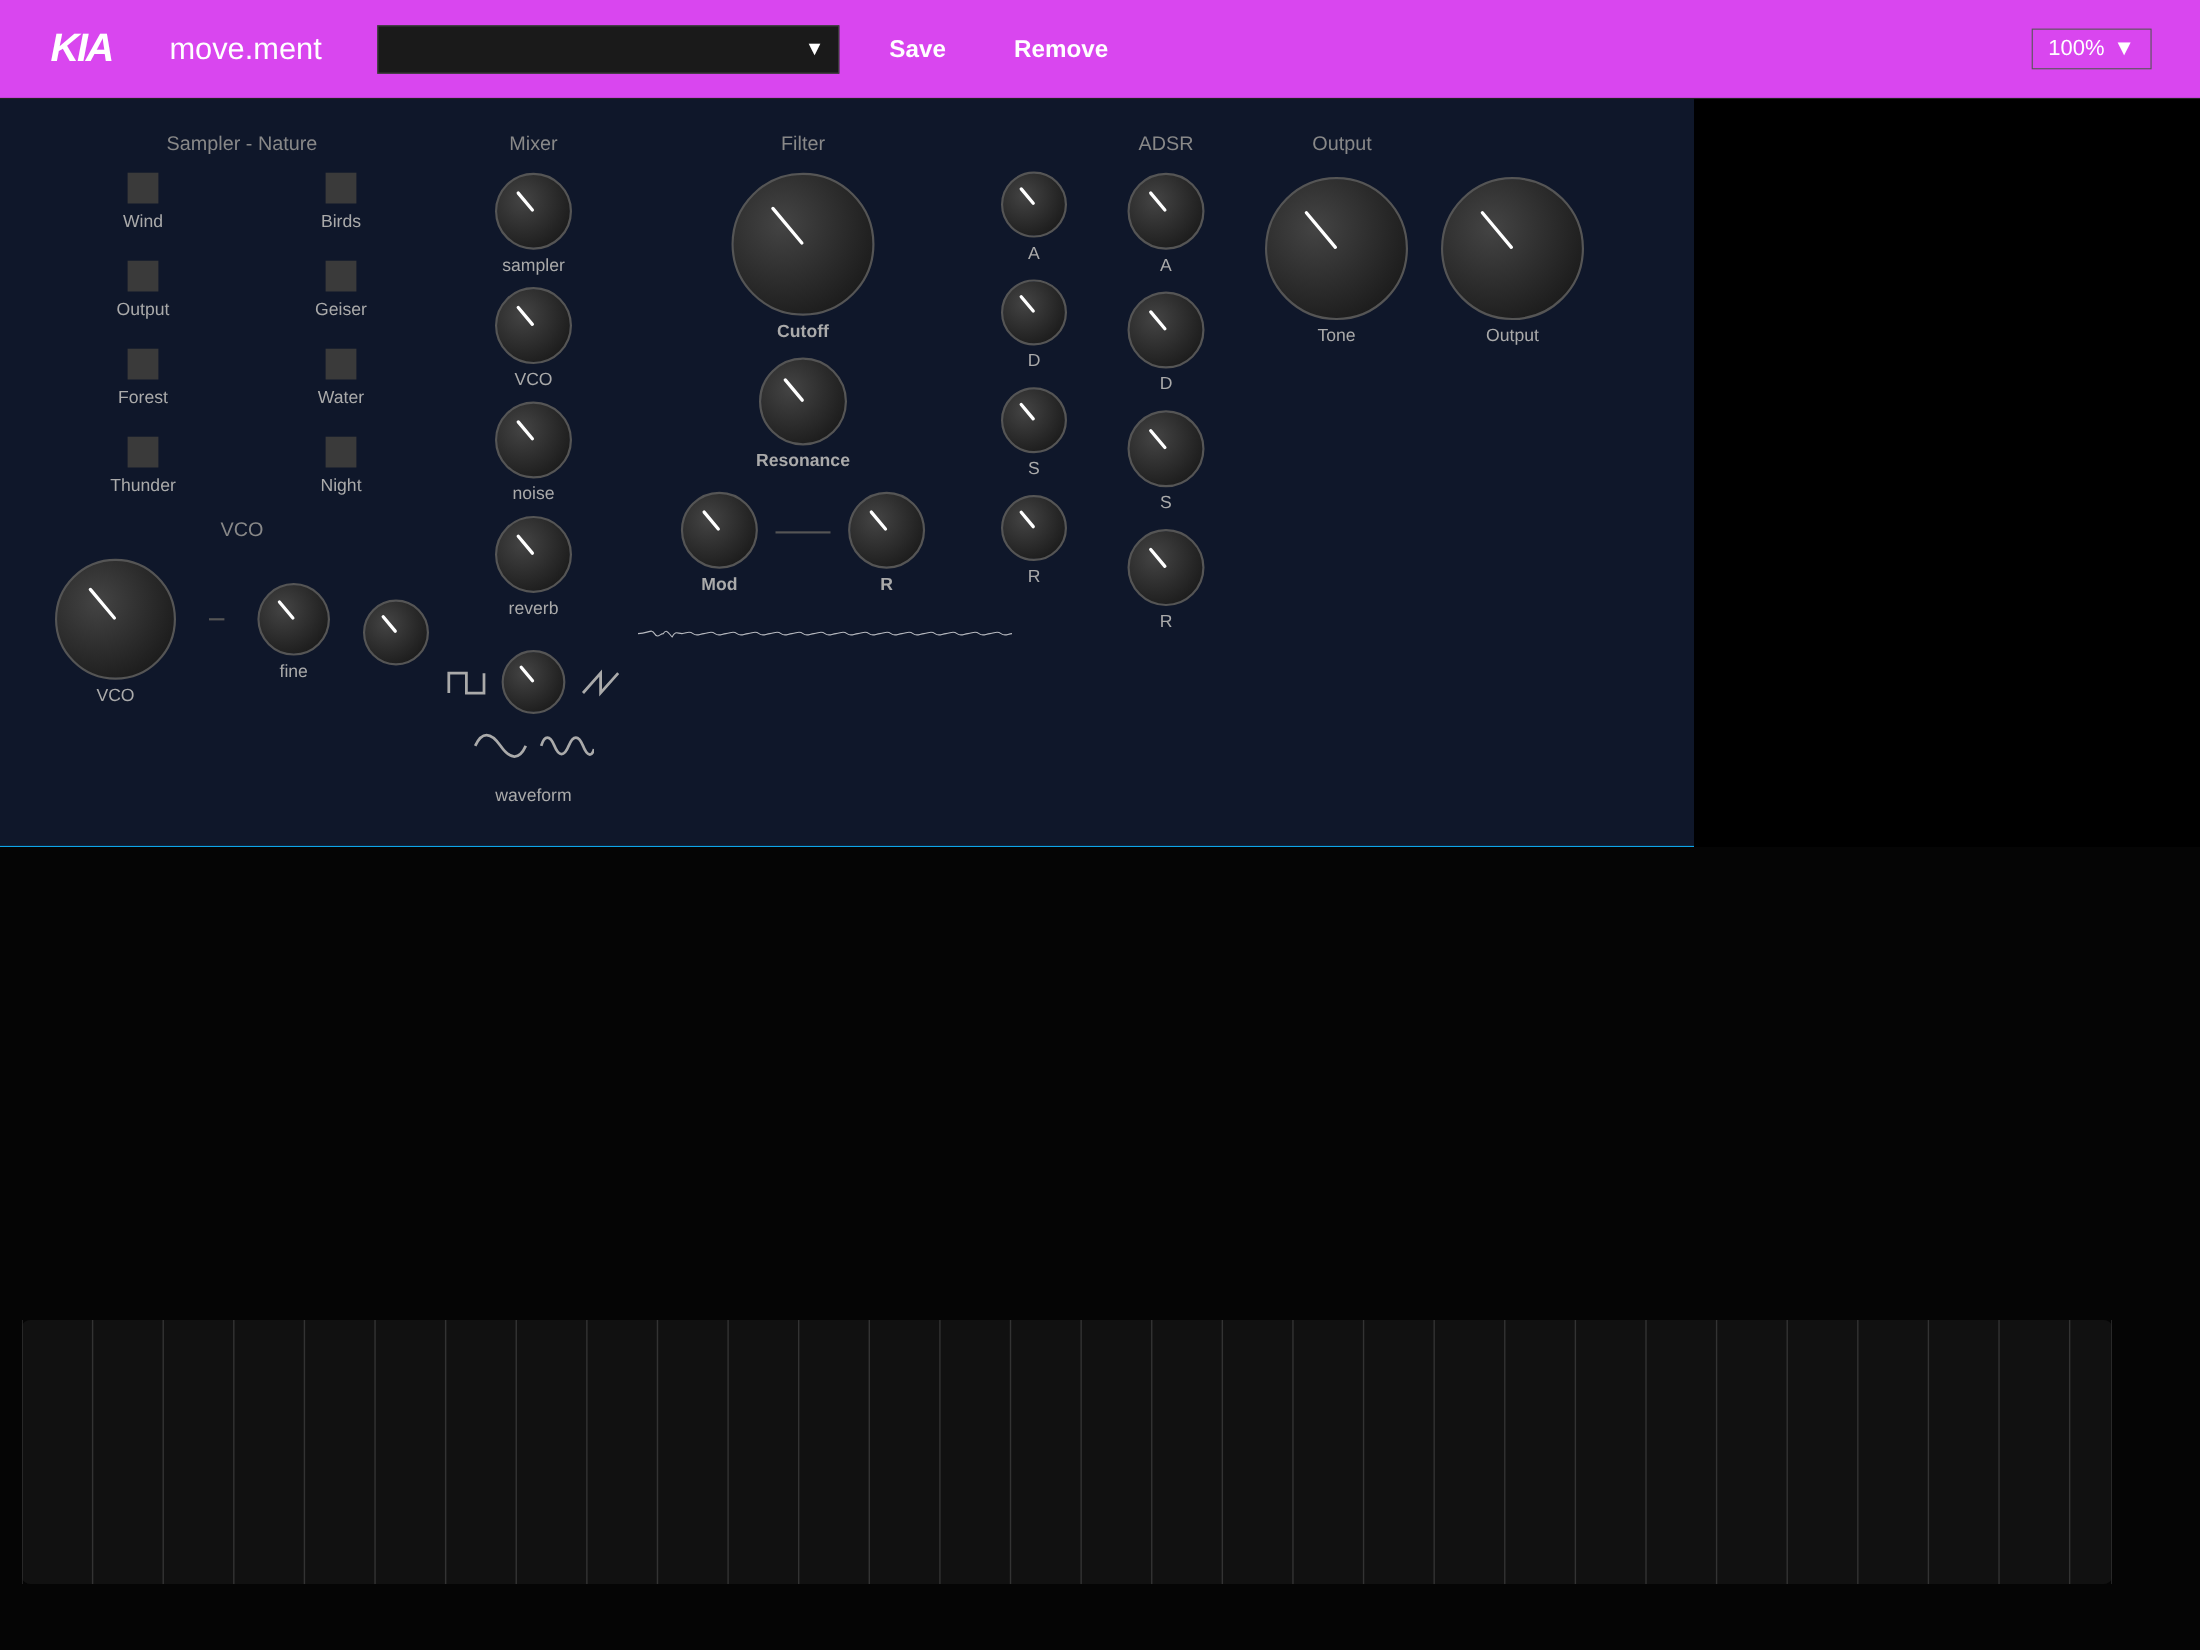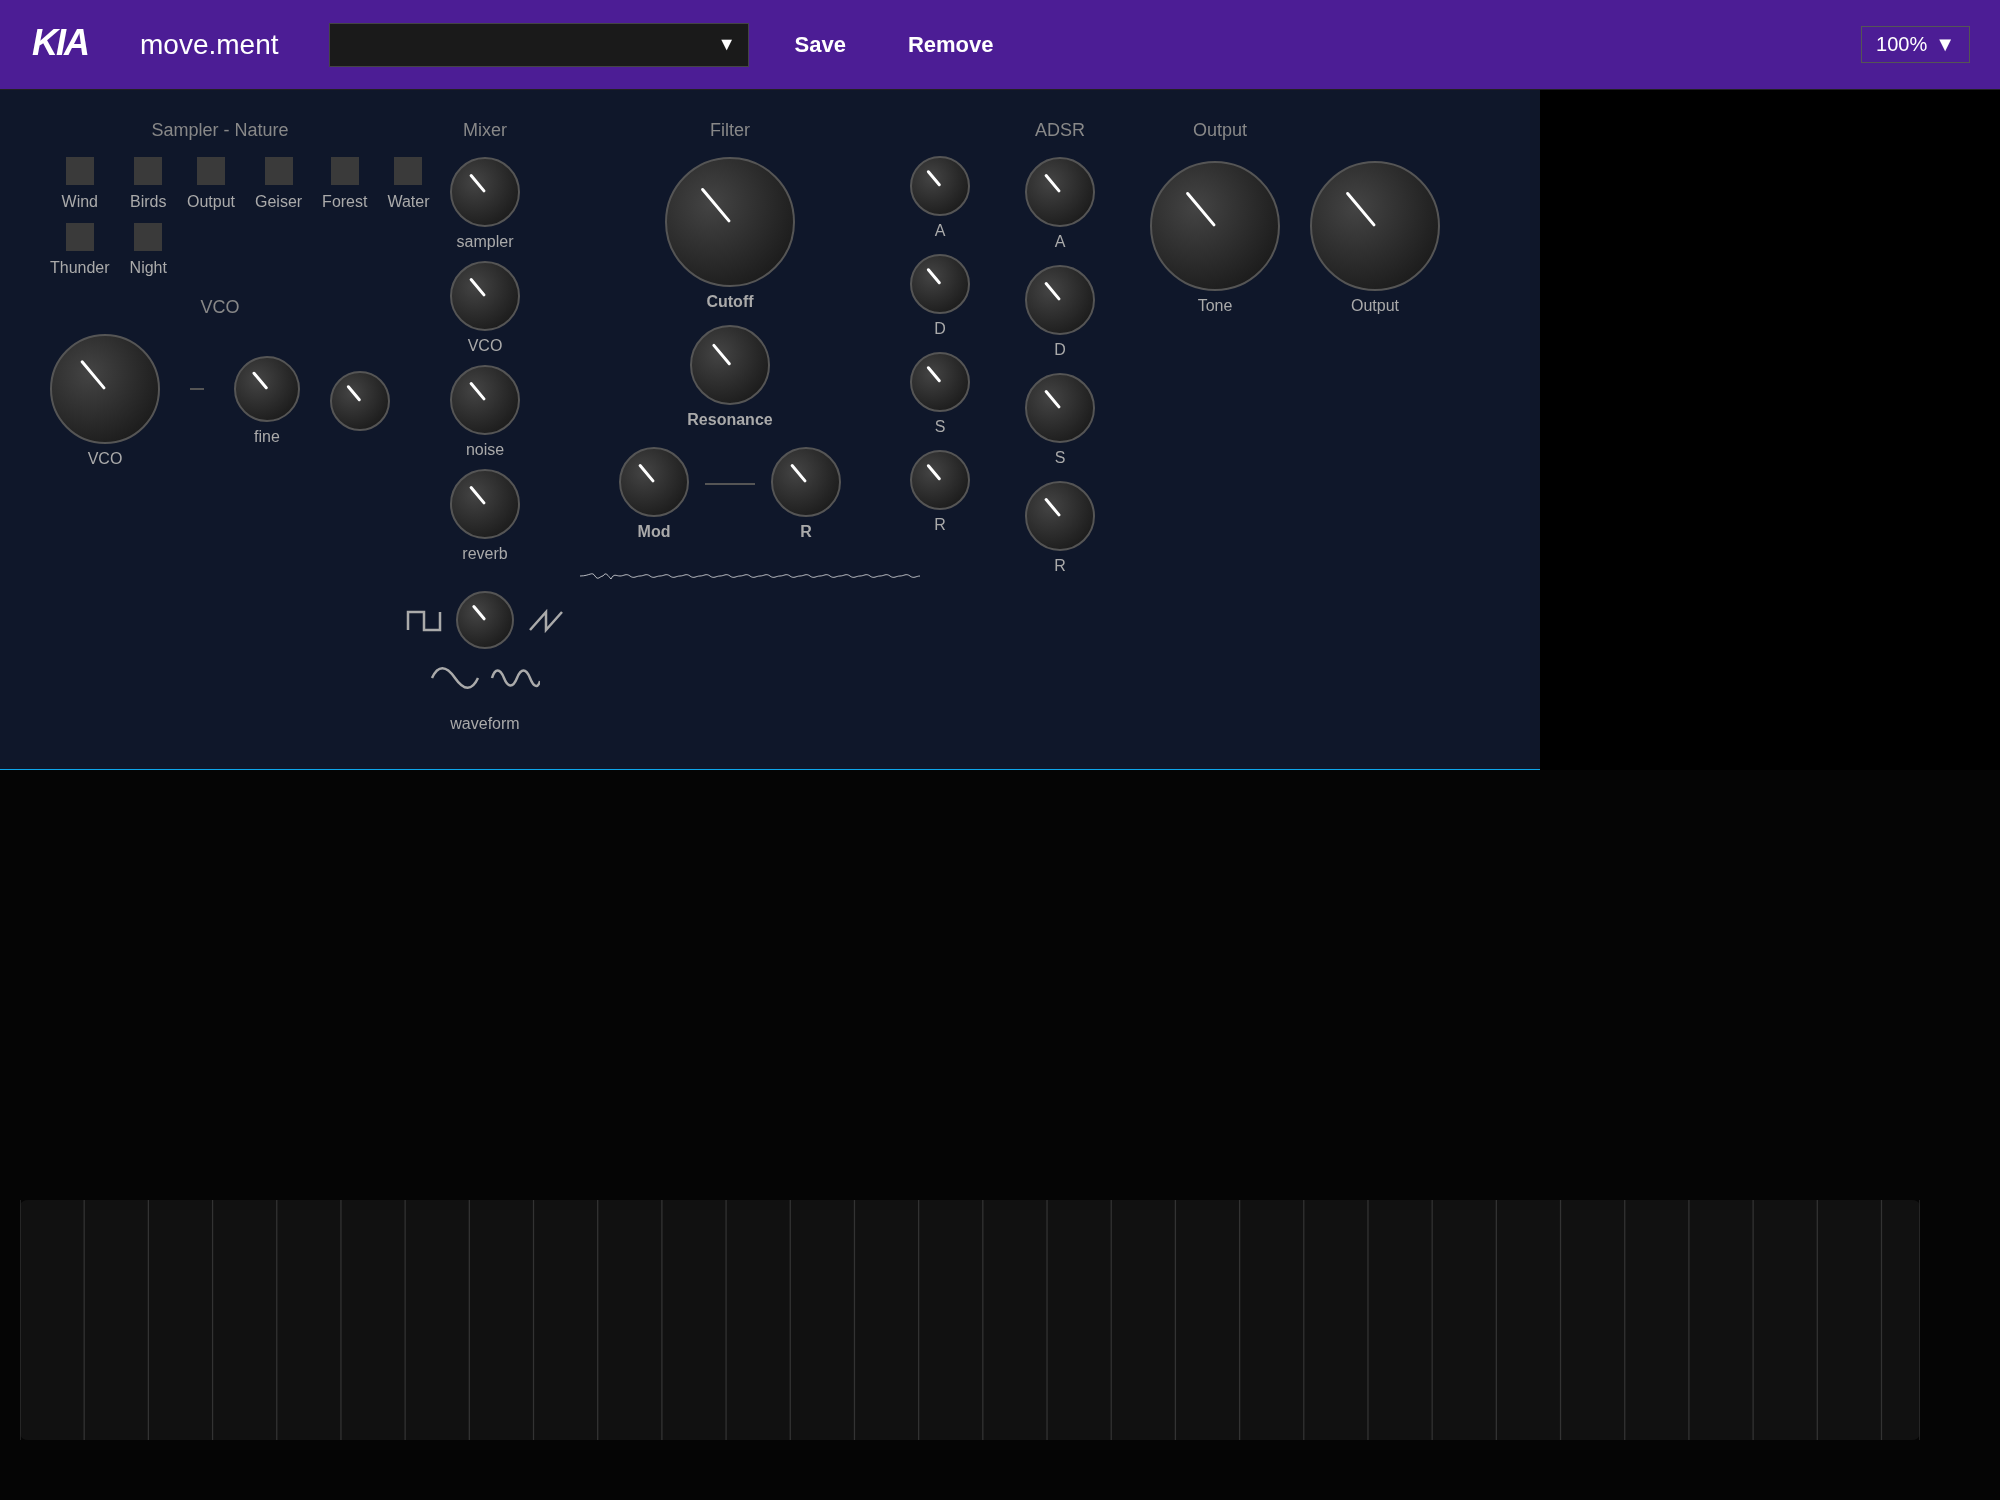--- a/index.html
+++ b/index.html
@@ -10,24 +10,24 @@
       font-family: Arial, sans-serif;
       overflow: hidden;
       position: relative;
     }
 
     
     .top-bar {
       position: absolute;
       top: 0; left: 0; right: 0;
       height: 90px;
-      background: #4c1d95;
-      display: flex;
-      align-items: center;
-      padding: 0 30px;
+      background: #d946ef;
+      display: flex;
+      align-items: center;
+      padding: 0 44px;
       gap: 30px;
       border-bottom: 1px solid #222;
     }
 
     .logo {
       color: white;
       font-size: 36px;
       font-weight: bold;
       letter-spacing: -2px;
       font-style: italic;
@@ -98,22 +98,22 @@
     }
 
     
     .sampler-section {
       width: 380px;
       padding: 10px 20px;
     }
 
     .sampler-grid {
       display: grid;
-      grid-template-columns: repeat(6, 1fr);
-      gap: 12px 20px;
+      grid-template-columns: repeat(2, 1fr);
+      gap: 26px 20px;
       margin-bottom: 20px;
     }
 
     .sample-item {
       display: flex;
       flex-direction: column;
       align-items: center;
       gap: 8px;
       cursor: pointer;
     }

